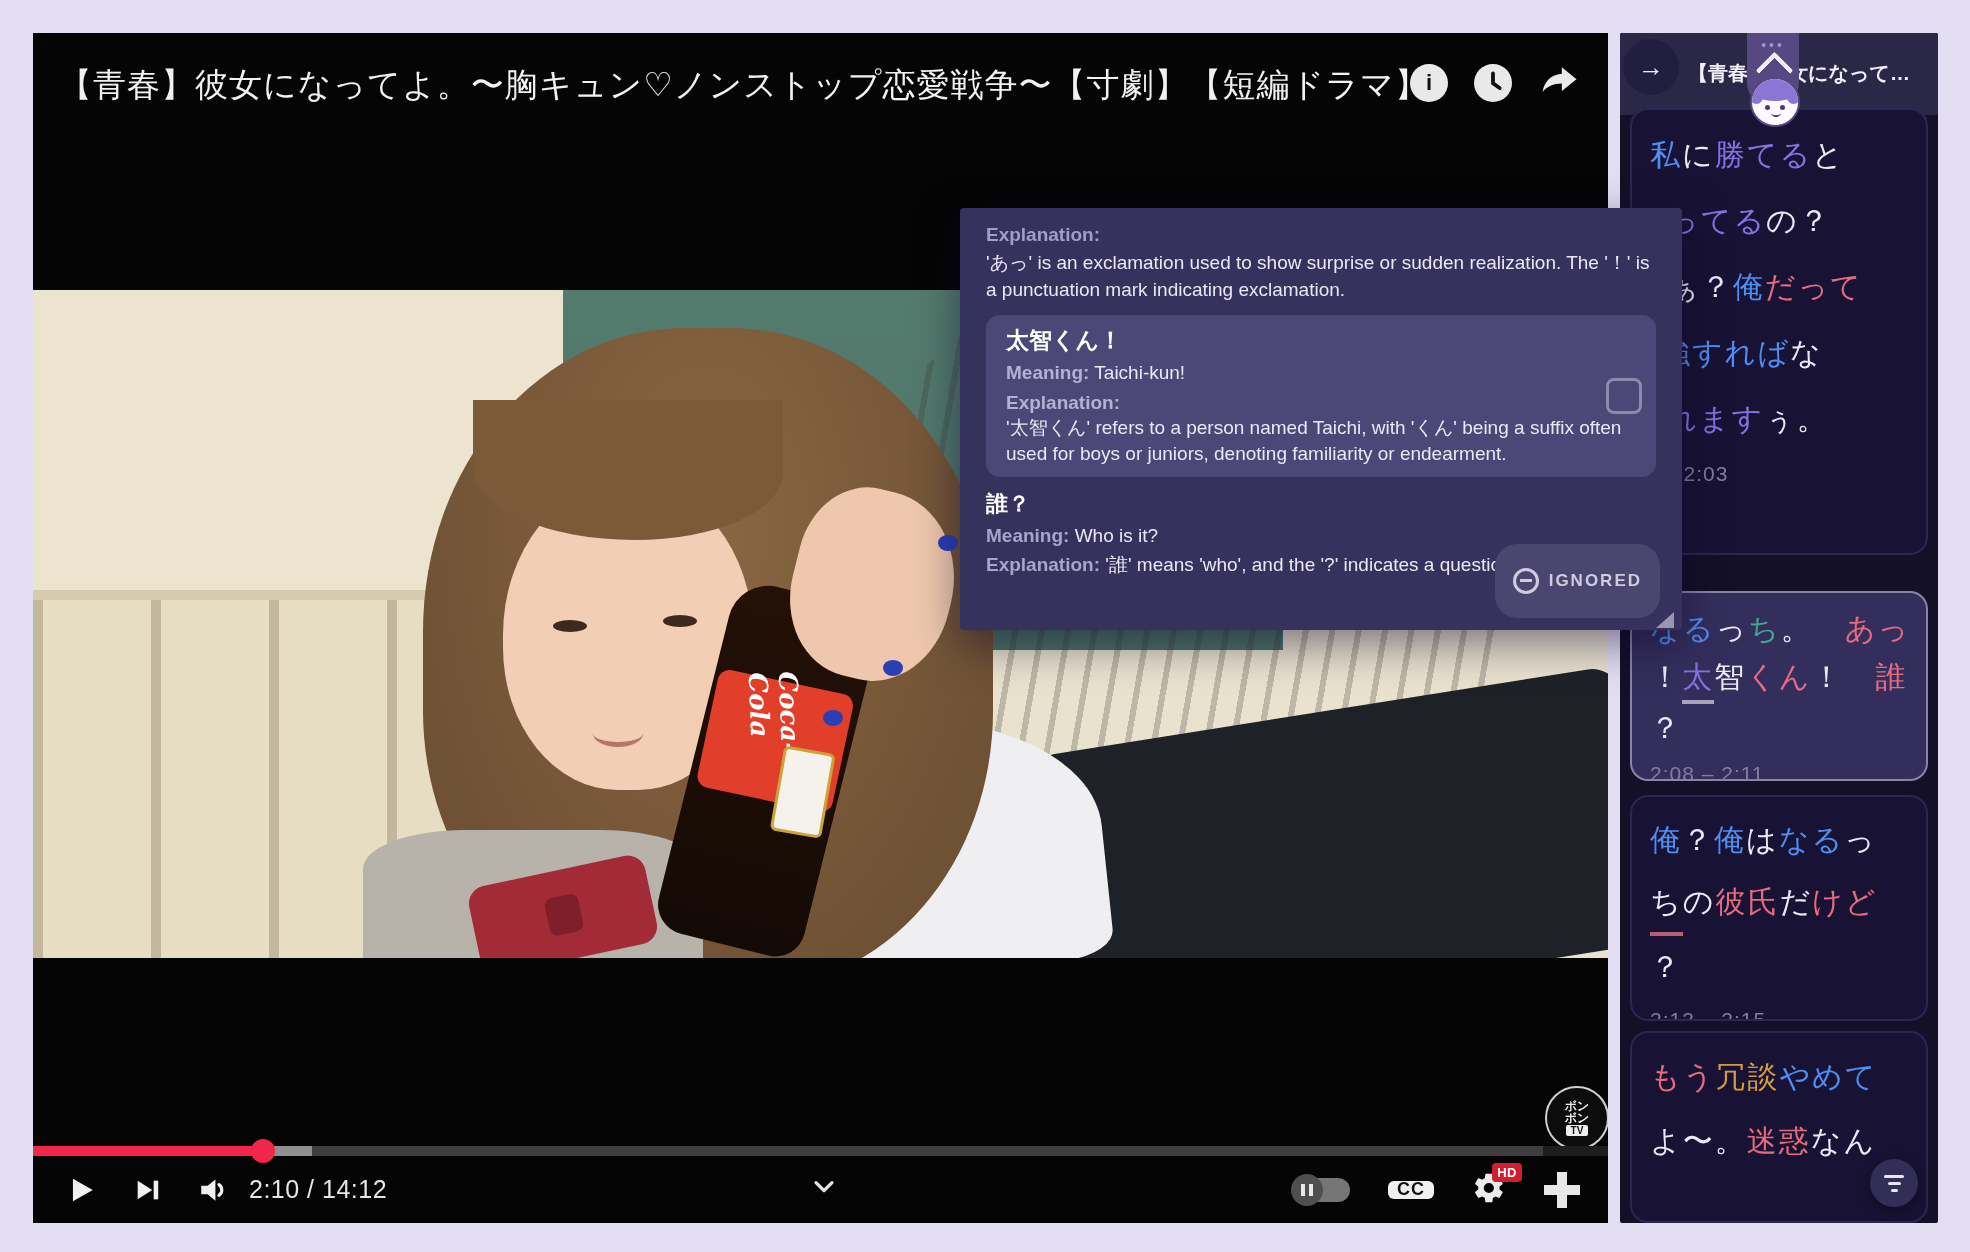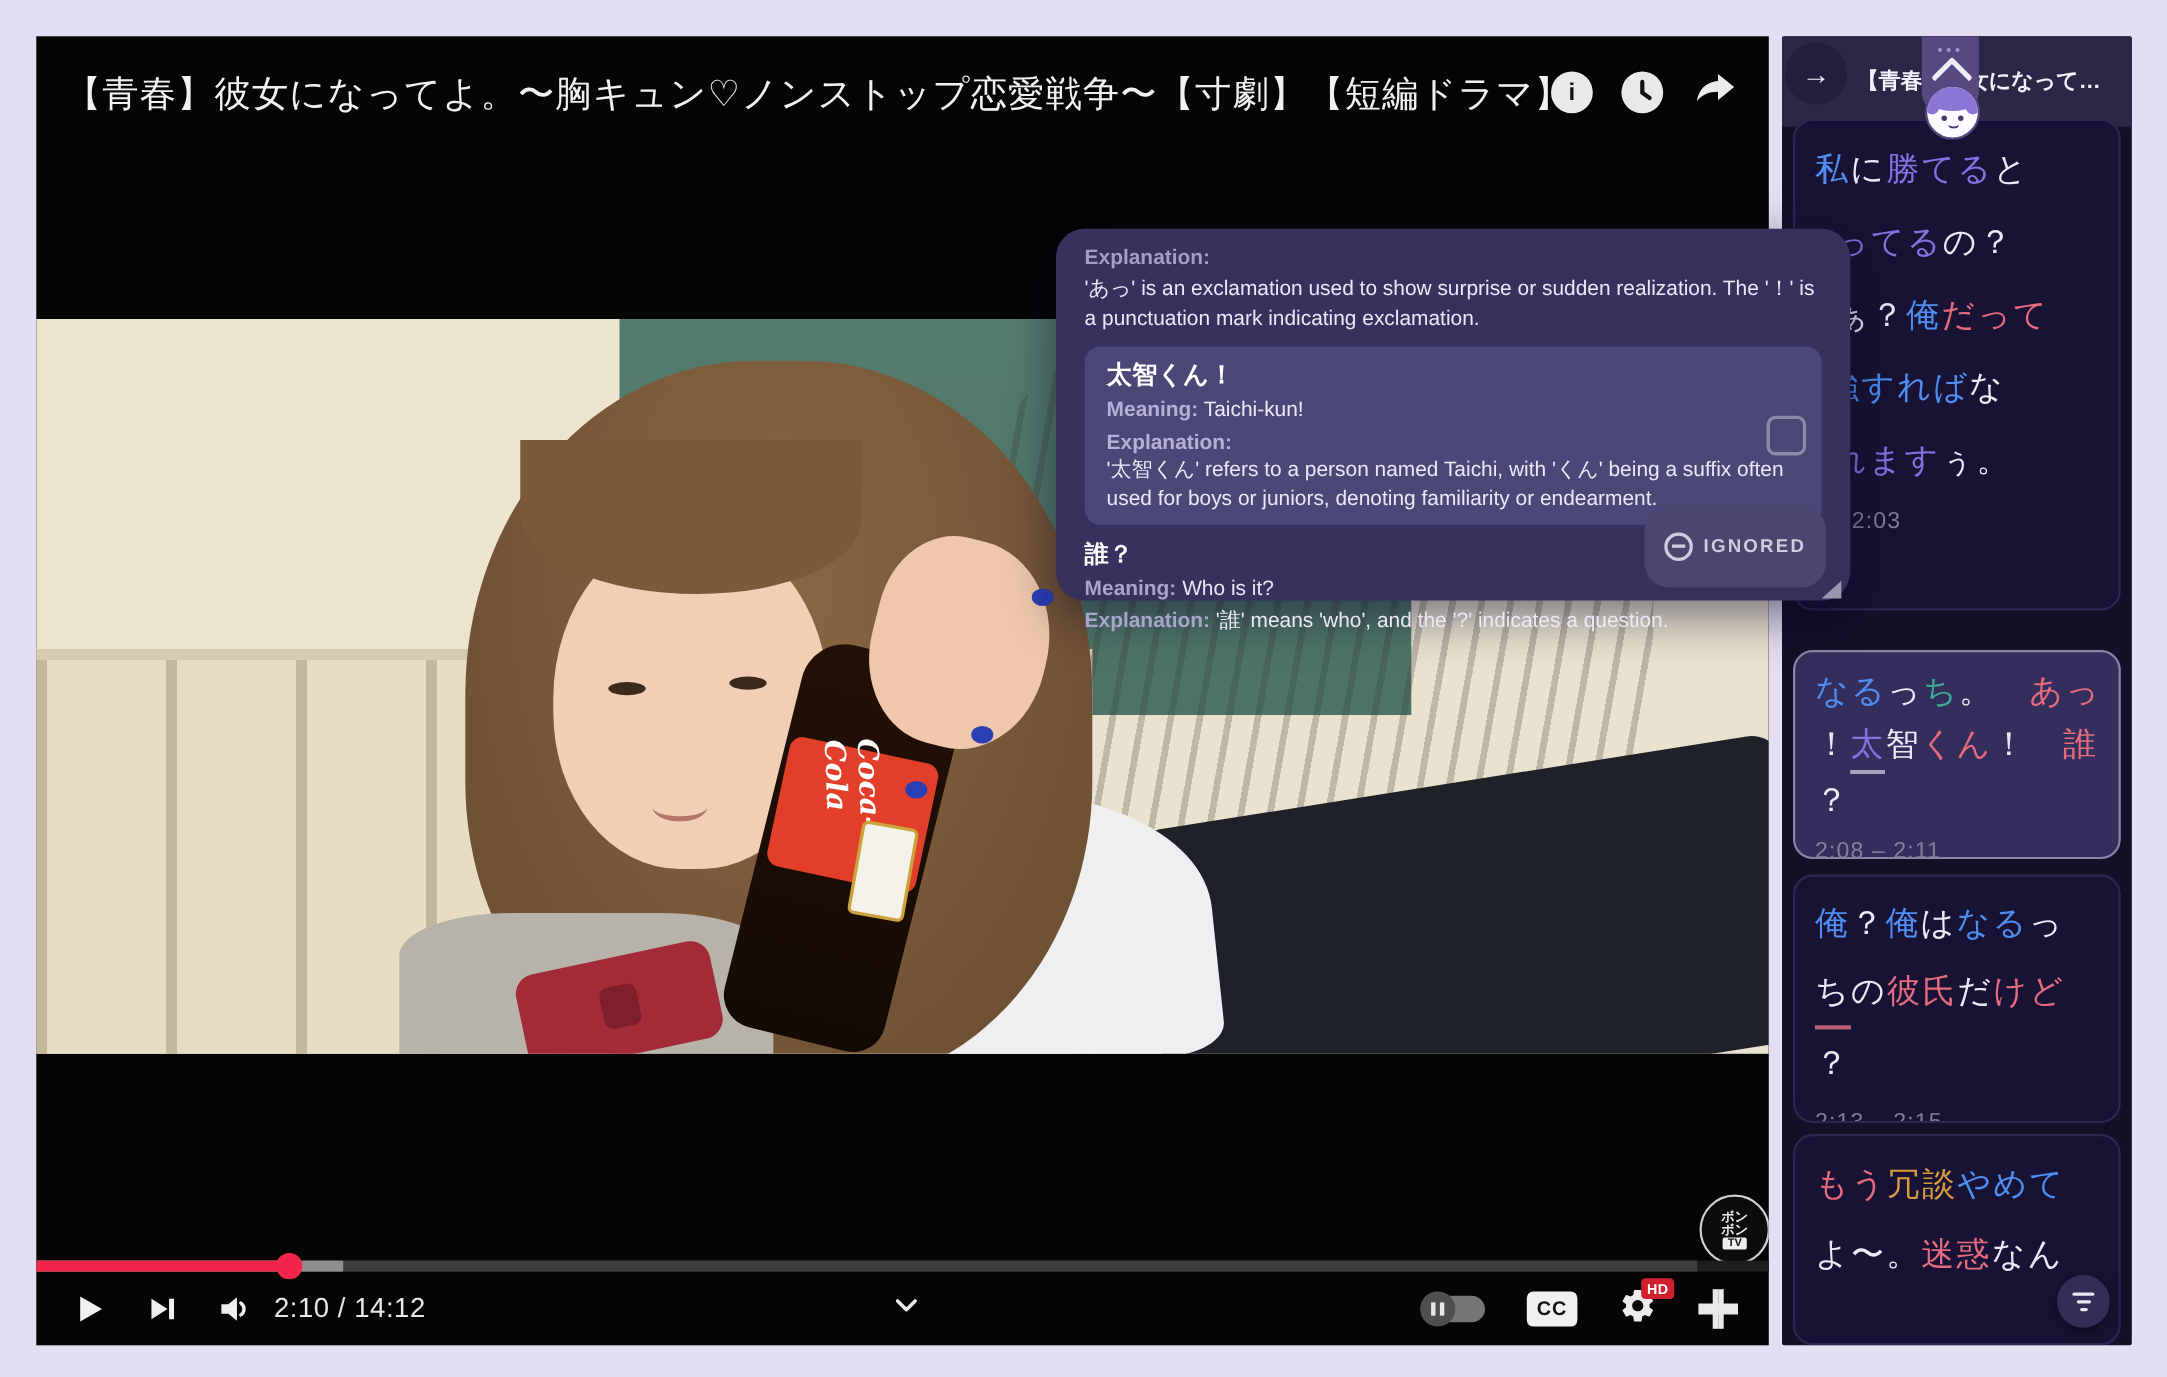--- a/index.html
+++ b/index.html
@@ -47,21 +47,21 @@
   .prog-played{position:absolute;left:0;top:0;height:10px;}
   .playhead{position:absolute;top:-7px;width:24px;height:24px;border-radius:50%;transform:translateX(-12px);}
   .controls{position:absolute;left:0;top:1123px;width:1575px;height:67px;display:flex;align-items:center;}
   .ctrl{display:flex;align-items:center;justify-content:center;}
   .time-text{color:#e6e6e6;font-size:25px;margin-left:18px;letter-spacing:.5px;}
   .chevron-btn{position:absolute;left:775px;top:14px;}
   .right-ctrls{position:absolute;right:28px;top:0;height:67px;display:flex;align-items:center;gap:38px;}
   .toggle{width:56px;height:24px;background:#757575;border-radius:13px;position:relative;}
   .toggle .knob{position:absolute;left:-3px;top:-4px;width:32px;height:32px;border-radius:50%;background:#4f4f4f;display:flex;align-items:center;justify-content:center;gap:4px;}
   .toggle .knob i{display:block;width:4px;height:12px;background:#e8e8e8;}
-  .cc-btn{width:46px;height:32px;background:#f0f0f0;border-radius:6px;color:#111;font-weight:bold;font-size:18px;display:flex;align-items:center;justify-content:center;letter-spacing:1px;}
+  .cc-btn{width:46px;height:18px;background:#f0f0f0;border-radius:6px;color:#111;font-weight:bold;font-size:18px;display:flex;align-items:center;justify-content:center;letter-spacing:1px;}
   .settings{position:relative;}
   .hd-badge{position:absolute;top:-8px;right:-16px;background:#d21f2f;color:#fff;font-size:13px;font-weight:bold;padding:2px 5px;border-radius:4px;letter-spacing:.5px;}
   .corners{position:relative;width:36px;height:36px;}
   .corners i{position:absolute;width:13px;height:13px;border:0 solid #e8e8e8;}
   .corners .tl{left:0;top:0;border-right-width:5px;border-bottom-width:5px;}
   .corners .tr{right:0;top:0;border-left-width:5px;border-bottom-width:5px;}
   .corners .bl{left:0;bottom:0;border-right-width:5px;border-top-width:5px;}
   .corners .br{right:0;bottom:0;border-left-width:5px;border-top-width:5px;}
 
   
@@ -85,21 +85,21 @@
   .c-blue{color:#4f8df0}.c-purple{color:#8671e0}.c-red{color:#e56b7e}
   .c-teal{color:#3fa893}.c-orange{color:#d79b3f}.c-white{color:#ece9f7}
   .u-gray{box-shadow:inset 0 -4px 0 #a7a3bd;padding-bottom:3px;}
   .u-pink{box-shadow:inset 0 -4px 0 #b65f72;padding-bottom:3px;}
   .ruby-top{position:absolute;left:4px;top:-16px;font-size:15px;color:#d79b3f;letter-spacing:0;}
   .card-time{font-size:21px;color:#827e9e;margin-top:10px;letter-spacing:1px;}
   .fab{position:absolute;right:20px;bottom:16px;width:48px;height:48px;border-radius:50%;background:#332e57;z-index:45;display:flex;flex-direction:column;align-items:center;justify-content:center;gap:4px;box-shadow:0 4px 14px rgba(0,0,0,.4);}
   .fab i{display:block;height:3px;background:#e9e6f6;border-radius:2px;}
 
   
-  .tooltip{position:absolute;left:960px;top:208px;width:722px;height:338px;background:#36325d;border-radius:26px;z-index:50;box-sizing:border-box;padding:16px 26px;box-shadow:0 14px 44px rgba(10,5,40,.5);}
+  .tooltip{position:absolute;left:960px;top:208px;width:722px;height:422px;background:#36325d;border-radius:4px;z-index:50;box-sizing:border-box;padding:16px 26px;box-shadow:0 14px 44px rgba(10,5,40,.5);}
   .tt-label{color:#a39ec9;font-weight:bold;font-size:19px;}
   .tt-text{color:#eae8f6;font-size:19px;line-height:1.4;margin-top:4px;}
   .tt-inner{position:relative;background:#4b4777;border-radius:14px;margin-top:12px;padding:10px 20px;}
   .tt-heading{color:#ffffff;font-weight:bold;font-size:23px;}
   .tt-row{margin-top:4px;font-size:19px;color:#eae8f6;line-height:1.35;}
   .tt-row .lbl{color:#a9a4cb;font-weight:bold;}
   .tt-inner .lbl2{color:#b5b0d6;}
   .checkbox{position:absolute;right:14px;top:50%;transform:translateY(-50%);width:30px;height:30px;border:3px solid #8d89ad;border-radius:8px;}
   .tt-s3{margin-top:12px;}
   .ignored-row{position:absolute;right:22px;bottom:12px;display:flex;align-items:center;}

